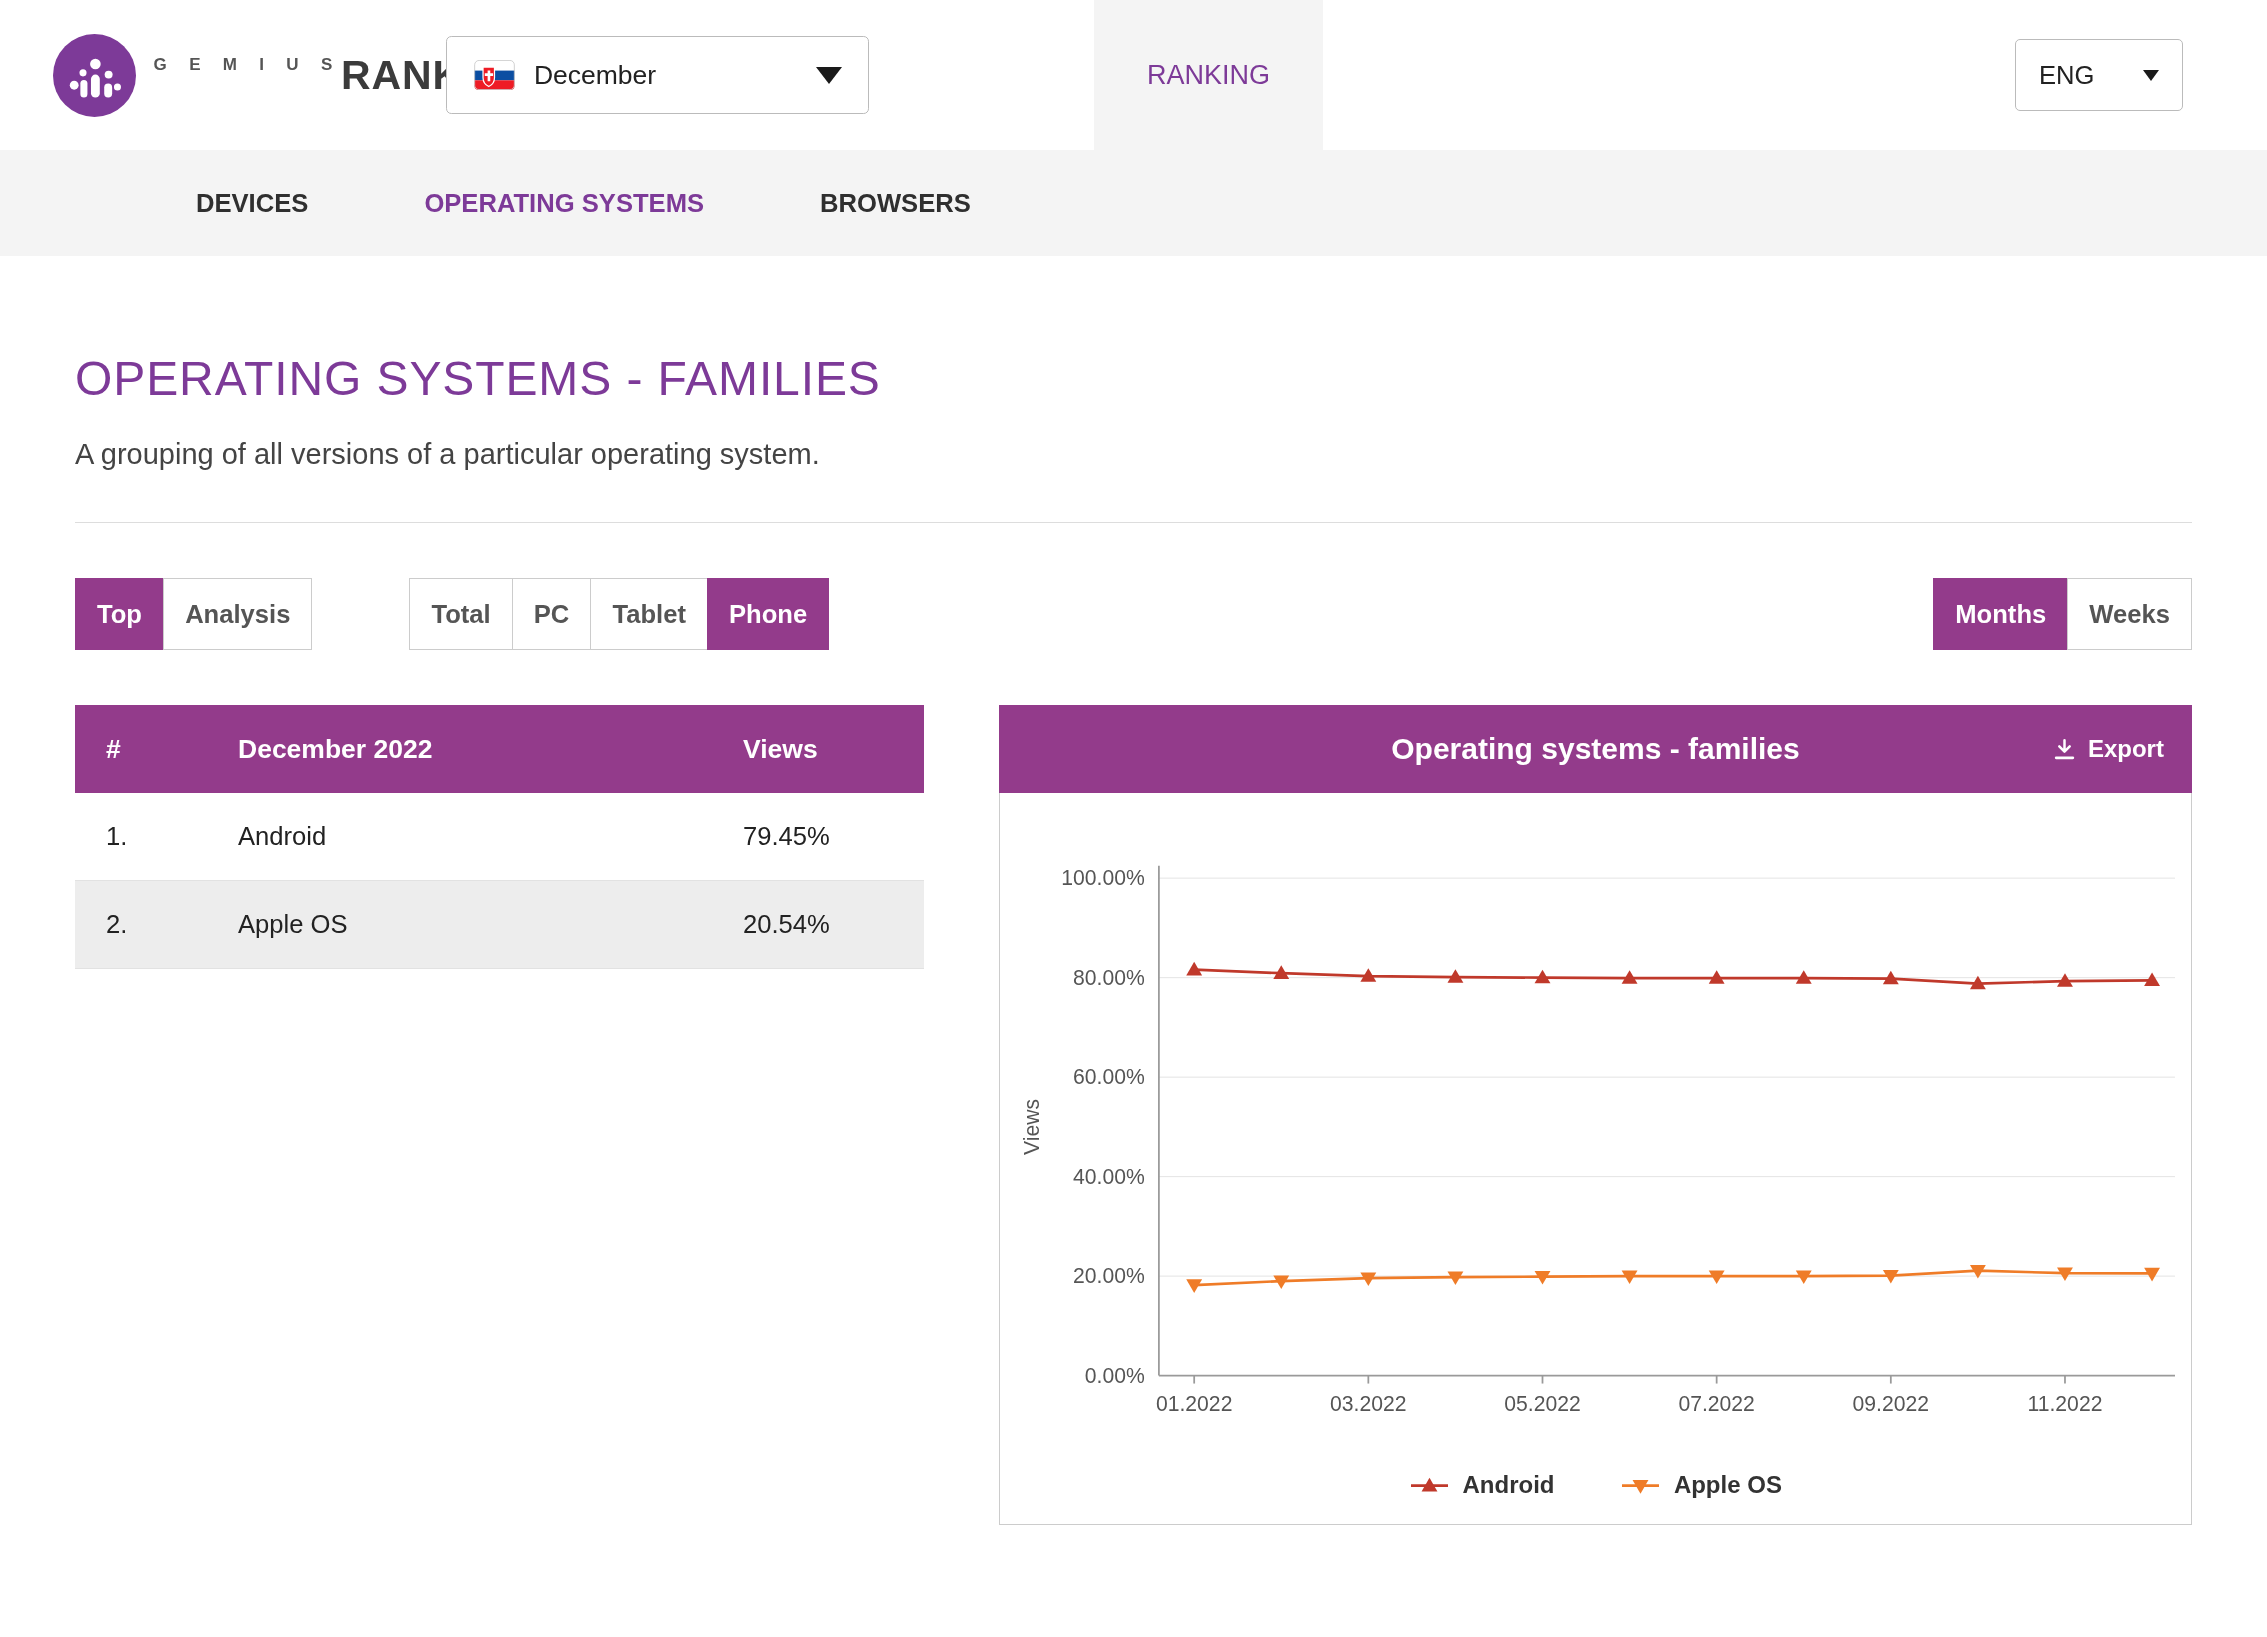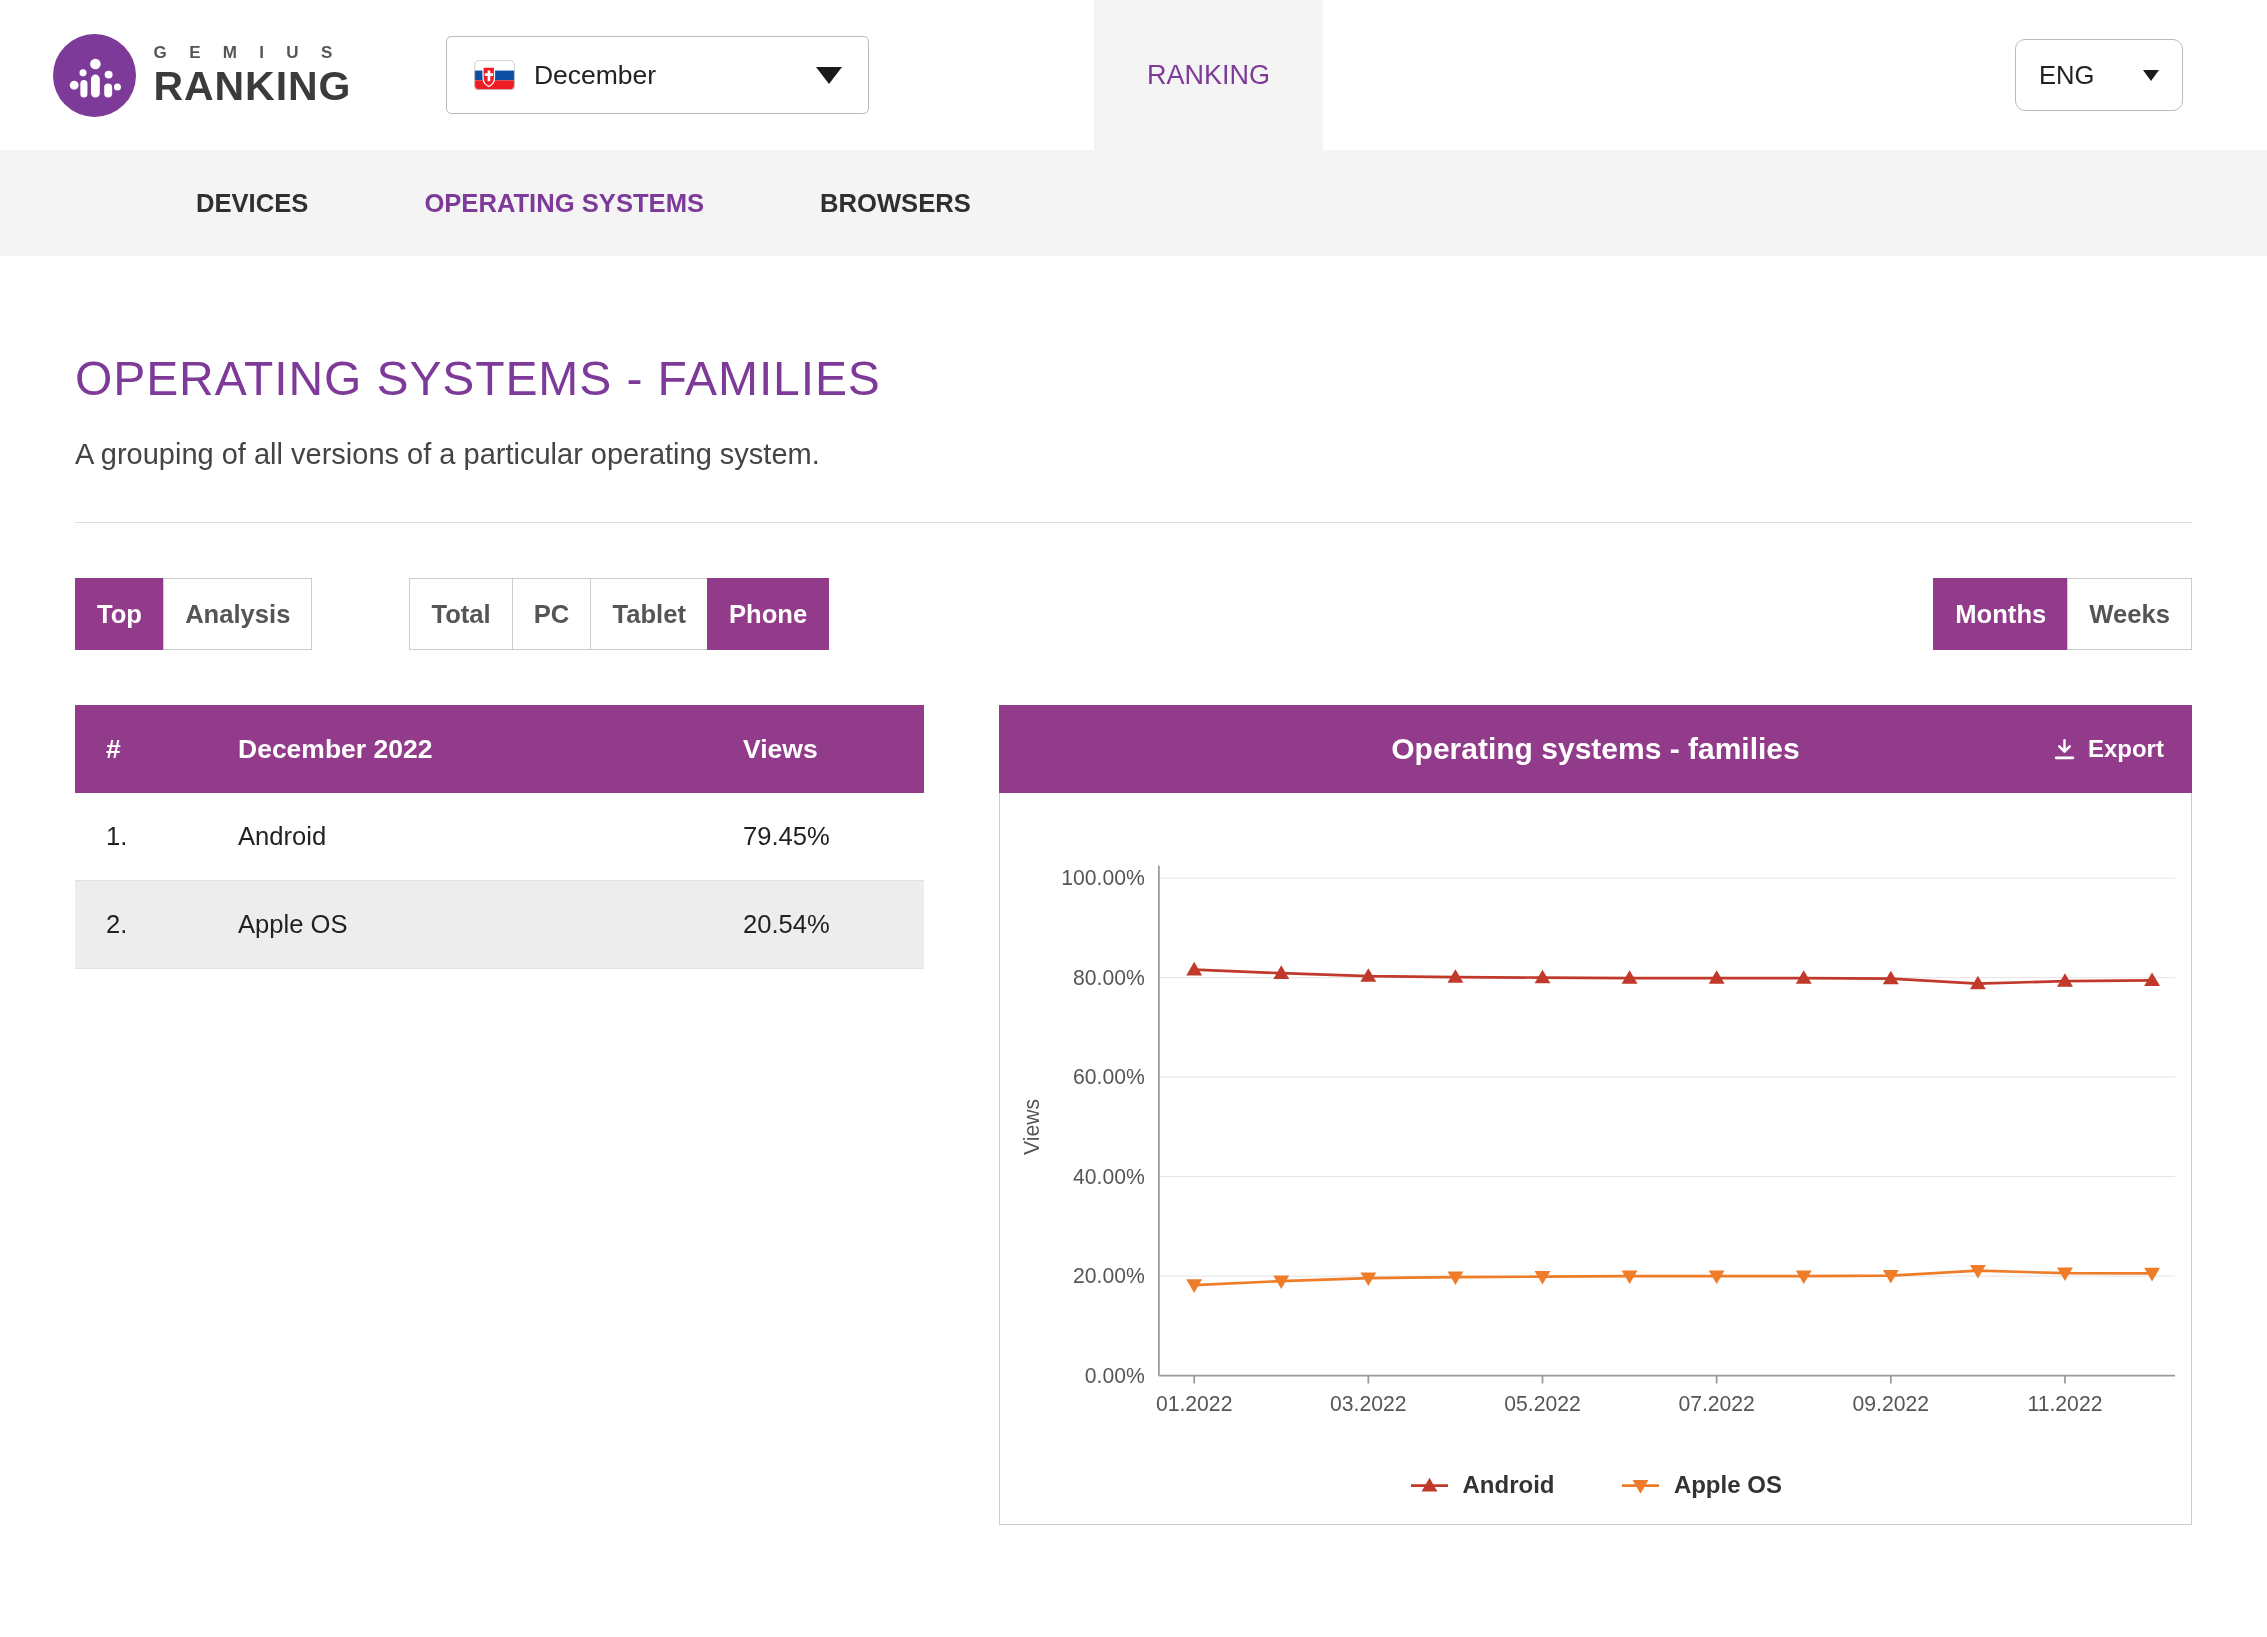--- a/index.html
+++ b/index.html
@@ -27,21 +27,21 @@
     background:#fff;
     display:flex;
     align-items:stretch;
   }
   .logo{
     position:absolute;
     left:53px; top:0; bottom:0;
     display:flex; align-items:center; gap:17.6px;
     cursor:pointer;
   }
-  .logo-texts{display:flex;flex-direction:column;justify-content:flex-end;}
+  .logo-texts{display:flex;flex-direction:row;justify-content:flex-end;}
   .logo-top{font-size:17px;letter-spacing:8.8px;color:#555;font-weight:bold;margin-bottom:3.5px;}
   .logo-bottom{font-size:41px;font-weight:bold;color:#3b3b3b;letter-spacing:0.9px;line-height:1;}
 
   .country-select{
     position:absolute;
     left:446px; top:36px;
     width:423px; height:78px;
     border:0.9px solid #bbb; border-radius:5.3px;
     display:flex; align-items:center;
     padding:0 26.5px;
@@ -75,21 +75,21 @@
     color:var(--purple-text);
     cursor:pointer;
     white-space:nowrap;
   }
   .nav-item.active{background:var(--gray-bg);}
 
   .lang-select{
     position:absolute;
     right:84px; top:39px;
     width:168px; height:72px;
-    border:0.9px solid #bbb; border-radius:10px;
+    border:0.9px solid #bbb; border-radius:5px;
     display:flex; align-items:center;
     padding:0 23px;
     background:#fff;
     font-size:25.6px; color:#222;
     cursor:pointer;
   }
 
   
   .subnav{
     height:106px;

